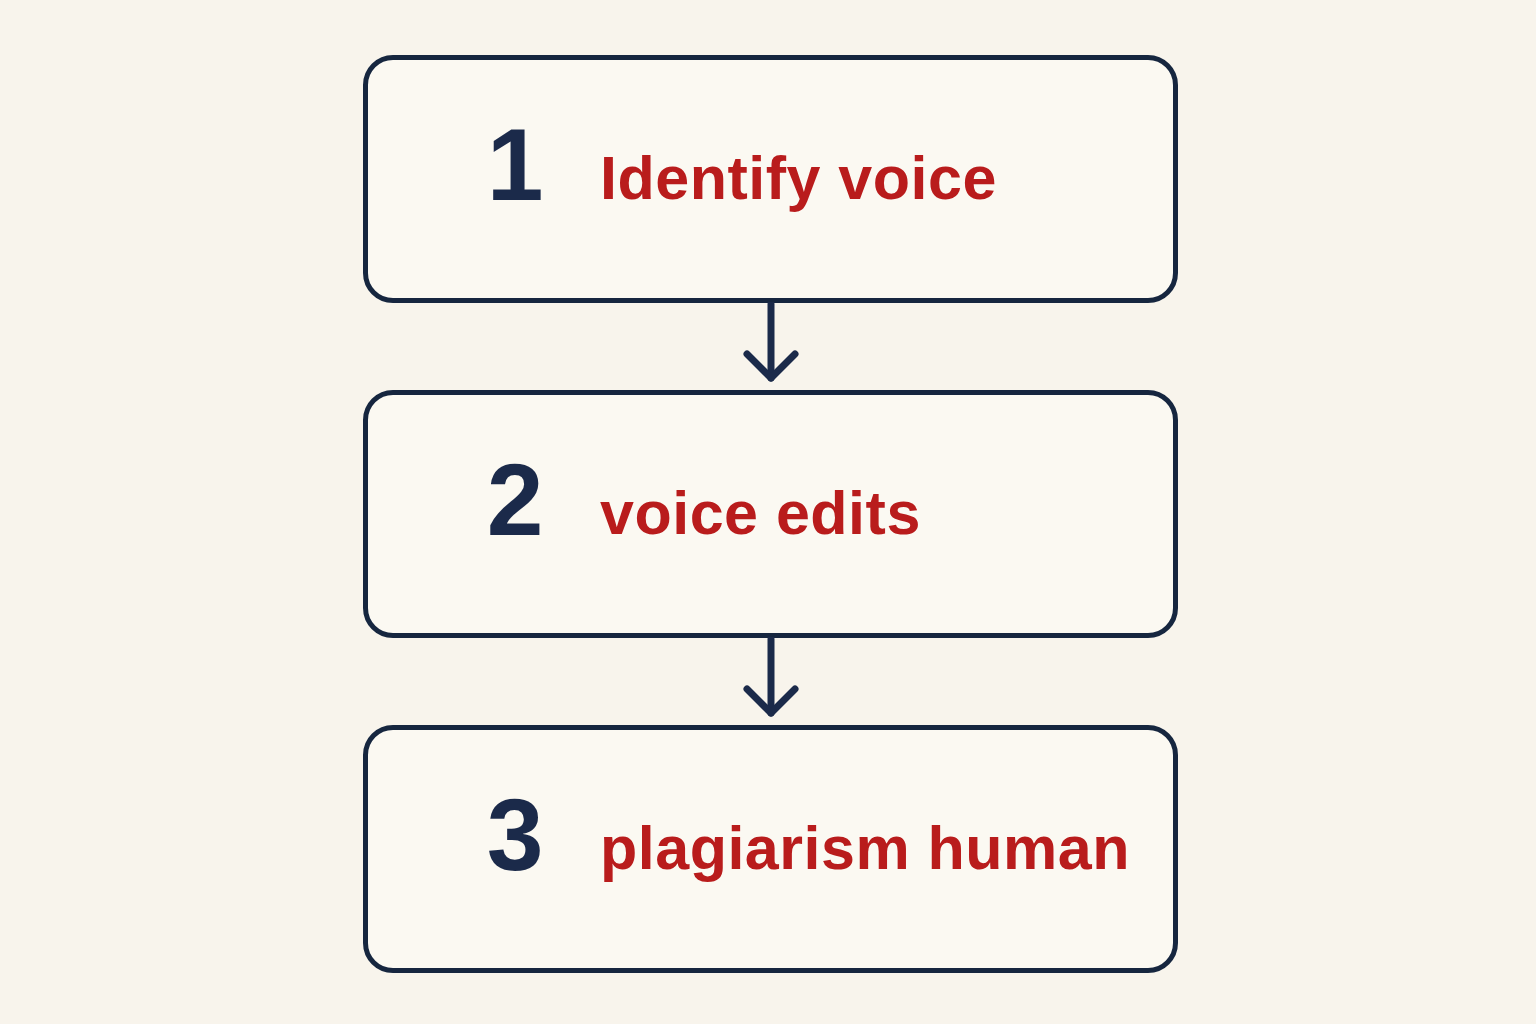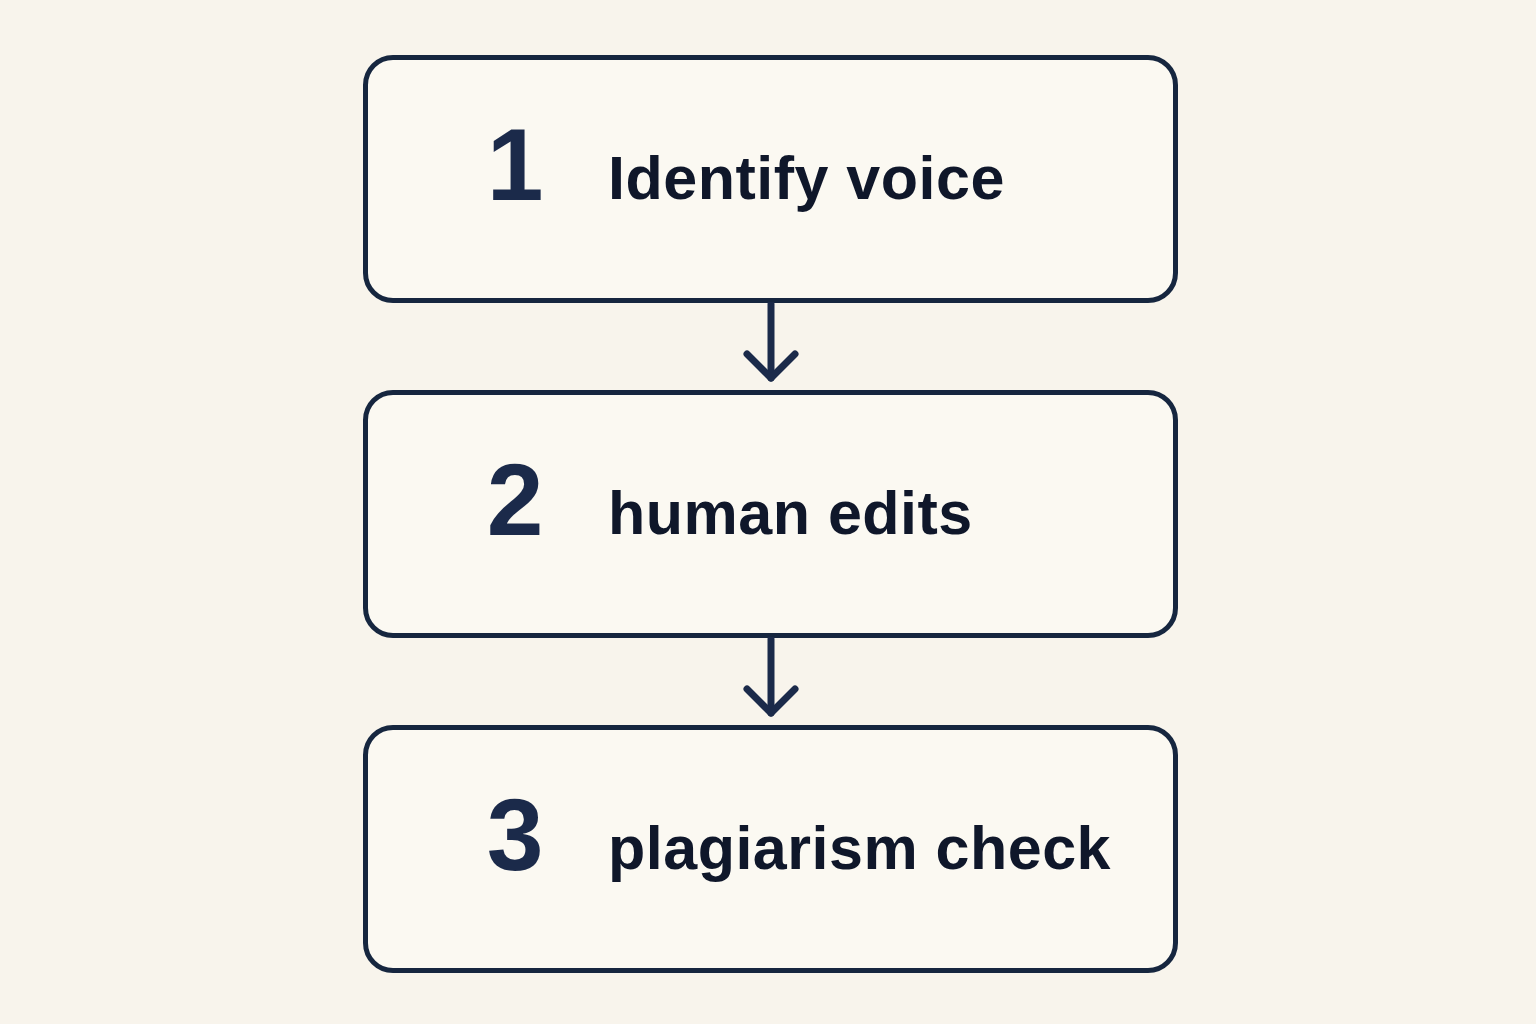--- a/index.html
+++ b/index.html
@@ -43,25 +43,25 @@
     flex: 0 0 auto;
     font-size: 102px;
     font-weight: 700;
     color: #1b2a4a;
     text-align: center;
     line-height: 1;
     transform: translateY(-14px);
   }
   .step-label {
     flex: 1 1 auto;
-    margin-left: 18px;
+    margin-left: 10px;
     margin-right: 30px;
     font-size: 61px;
     font-weight: 600;
-    color: #0f172a;
+    color: #b91c1c;
     line-height: 1.18;
     letter-spacing: 0.5px;
   }
   .step-label .line { display: block; }
 
   .arrow {
     position: absolute;
     left: 731px;
     width: 80px;
     height: 86px;
@@ -92,31 +92,31 @@
   <div class="arrow gap-1">
     <svg viewBox="0 0 80 86" aria-hidden="true">
       <line class="stroke" x1="40" y1="2" x2="40" y2="76"></line>
       <polyline class="stroke" points="16,52 40,76 64,52"></polyline>
     </svg>
   </div>
 
   <div class="step-box pos-2">
     <div class="step-number">2</div>
     <div class="step-label">
-      <span class="line">human edits</span>
+      <span class="line">voice edits</span>
     </div>
   </div>
 
   <div class="arrow gap-2">
     <svg viewBox="0 0 80 86" aria-hidden="true">
       <line class="stroke" x1="40" y1="2" x2="40" y2="76"></line>
       <polyline class="stroke" points="16,52 40,76 64,52"></polyline>
     </svg>
   </div>
 
   <div class="step-box pos-3">
     <div class="step-number">3</div>
     <div class="step-label">
-      <span class="line">plagiarism check</span>
+      <span class="line">plagiarism human</span>
     </div>
   </div>
 
 </div>
 
 </body></html>

